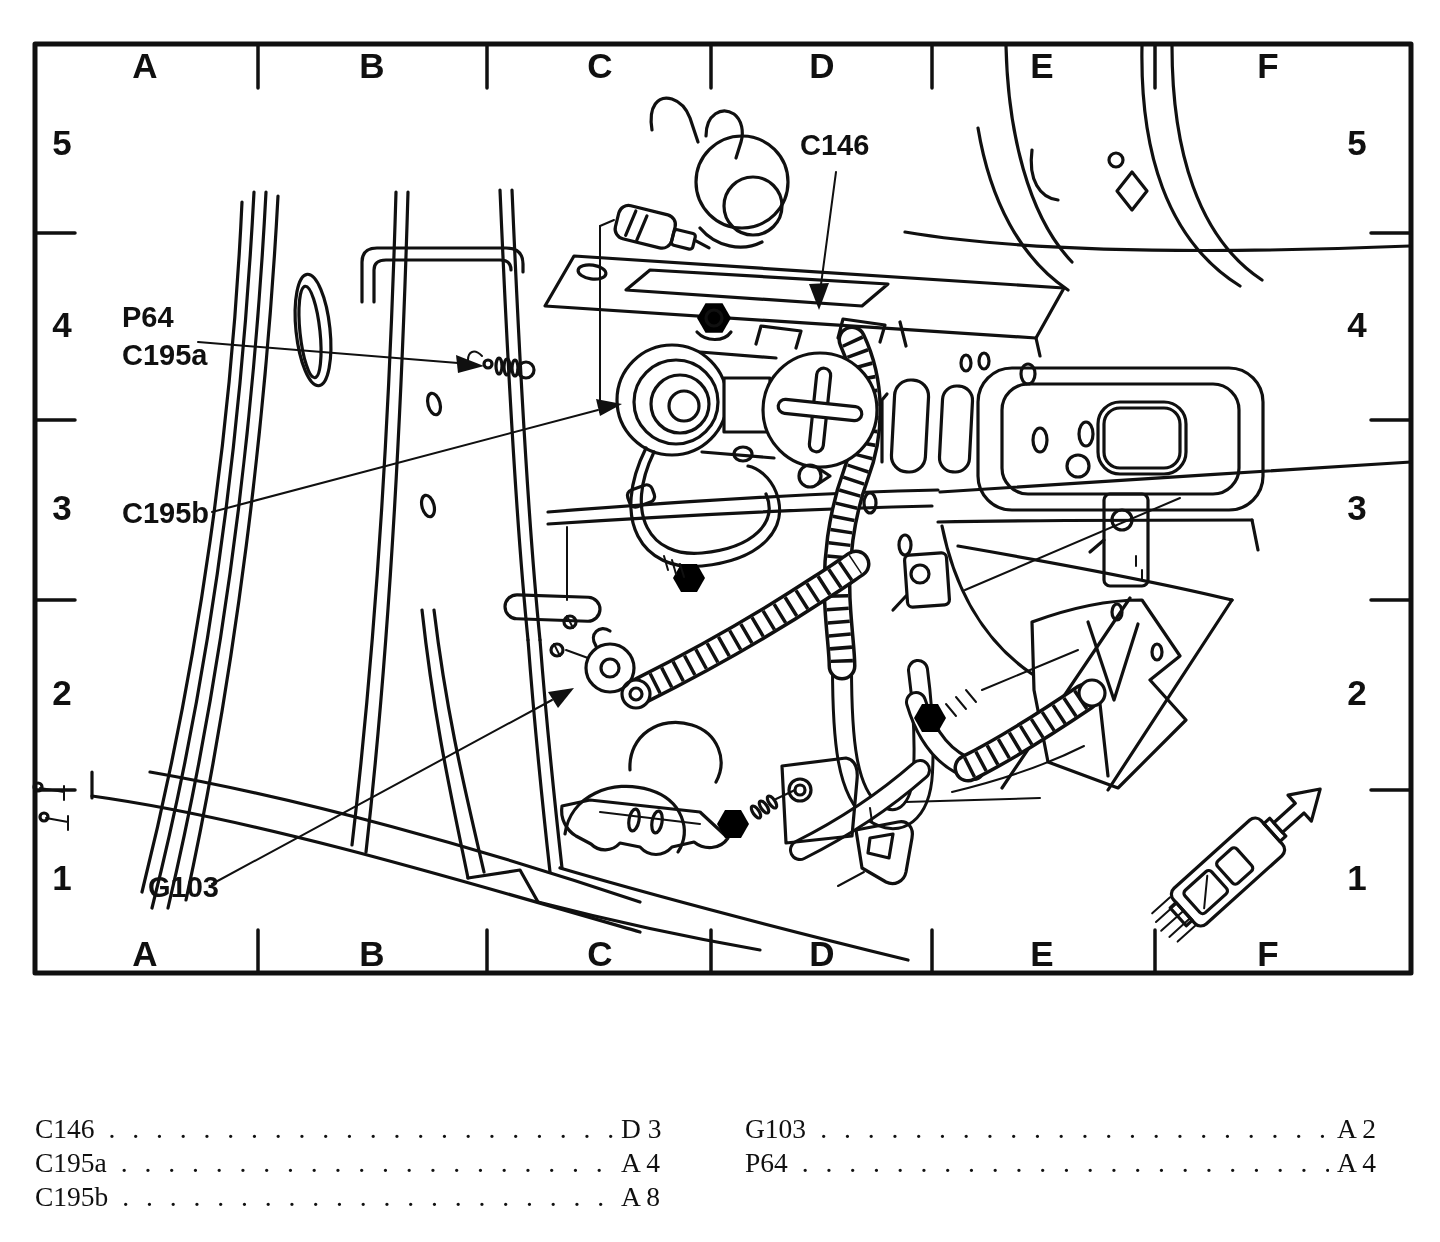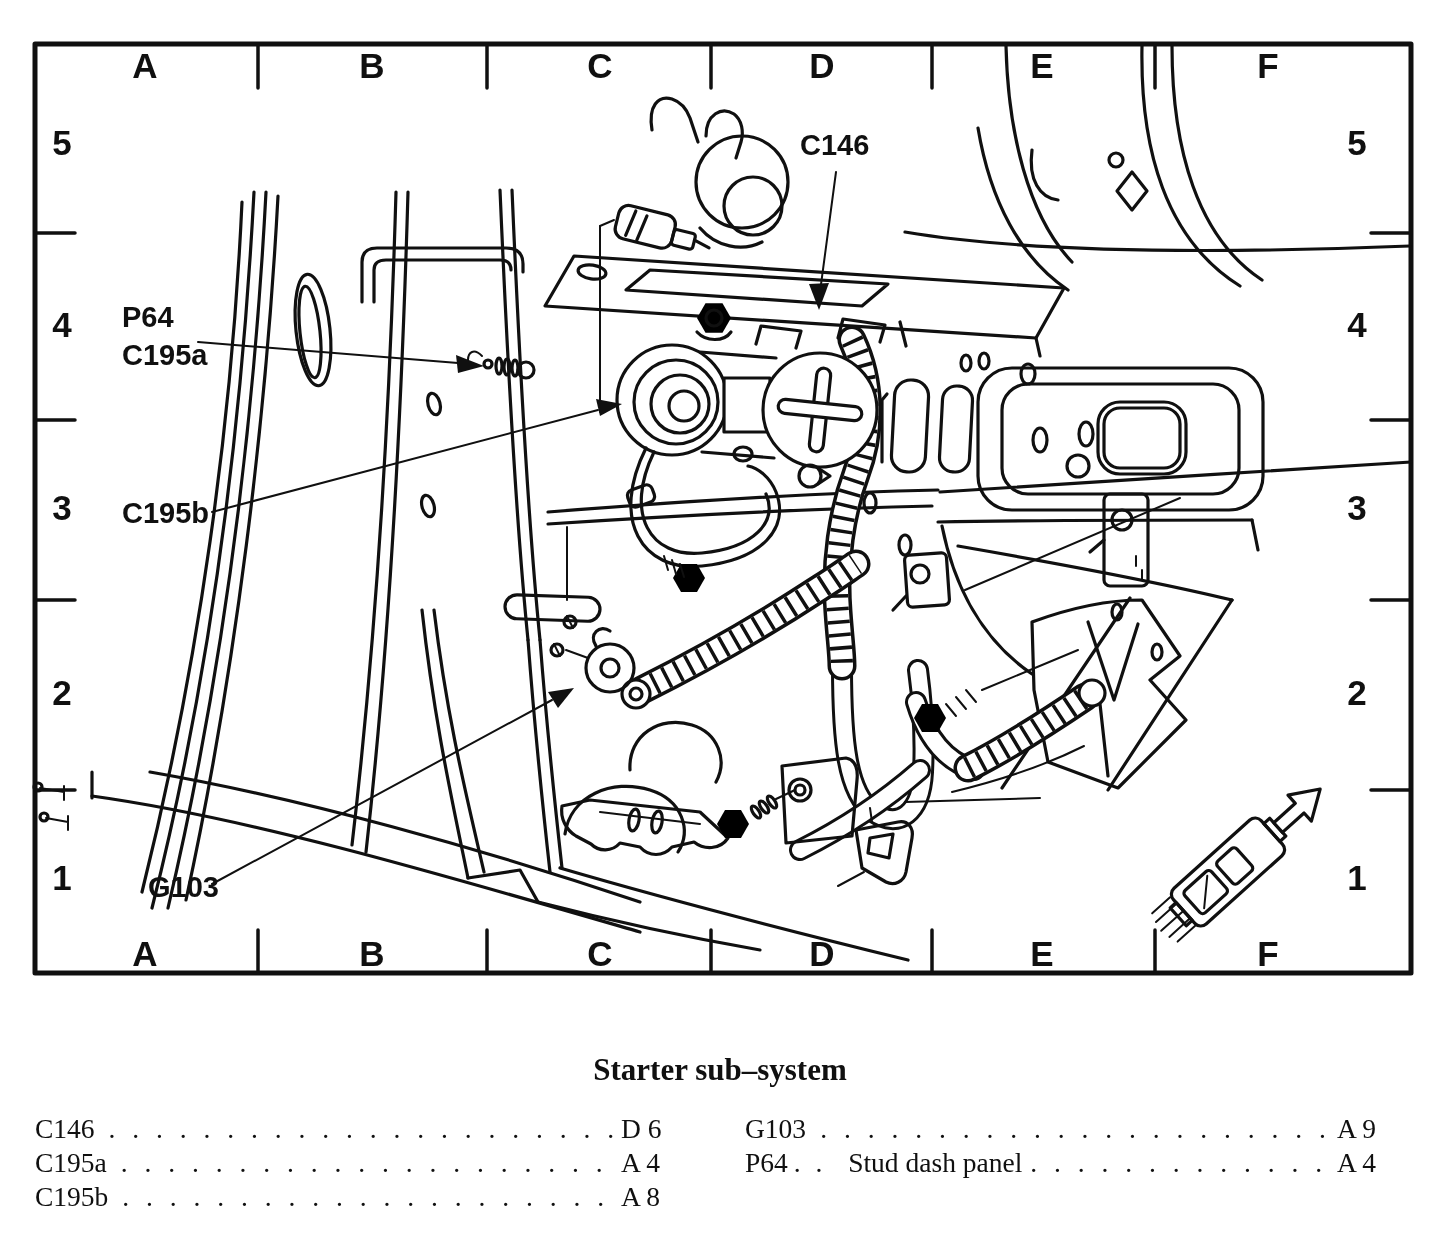--- a/index.html
+++ b/index.html
@@ -315,51 +315,49 @@
 <div class="glabel" style="left:1357px;top:878px">1</div>
 
 <div class="calloutlbl" style="left:800px;top:126px">C146</div>
 <div class="calloutlbl" style="left:122px;top:298px">
   <span style="display:block">P64</span>
   <span style="display:block">C195a</span>
 </div>
 <div class="calloutlbl" style="left:122px;top:494px">C195b</div>
 <div class="calloutlbl" style="left:148px;top:868px">G103</div>
 
-<div class="caption">Starter sub–system</div>
 
 <div class="idxcol left">
   <div class="idx-row">
     <span class="idx-label">C146</span>
 
     <span class="idx-leader"></span>
-    <span class="idx-ref">D 6</span>
+    <span class="idx-ref">D 3</span>
   </div>
   <div class="idx-row">
     <span class="idx-label">C195a</span>
 
     <span class="idx-leader"></span>
     <span class="idx-ref">A 4</span>
   </div>
   <div class="idx-row">
     <span class="idx-label">C195b</span>
 
     <span class="idx-leader"></span>
     <span class="idx-ref">A 8</span>
   </div>
 </div>
 
 <div class="idxcol right">
   <div class="idx-row">
     <span class="idx-label">G103</span>
 
     <span class="idx-leader"></span>
-    <span class="idx-ref">A 9</span>
+    <span class="idx-ref">A 2</span>
   </div>
   <div class="idx-row">
     <span class="idx-label">P64</span>
-    <span class="idx-desc">Stud dash panel</span>
     <span class="idx-leader"></span>
     <span class="idx-ref">A 4</span>
   </div>
 </div>
 
 </div>
 
 </body></html>

